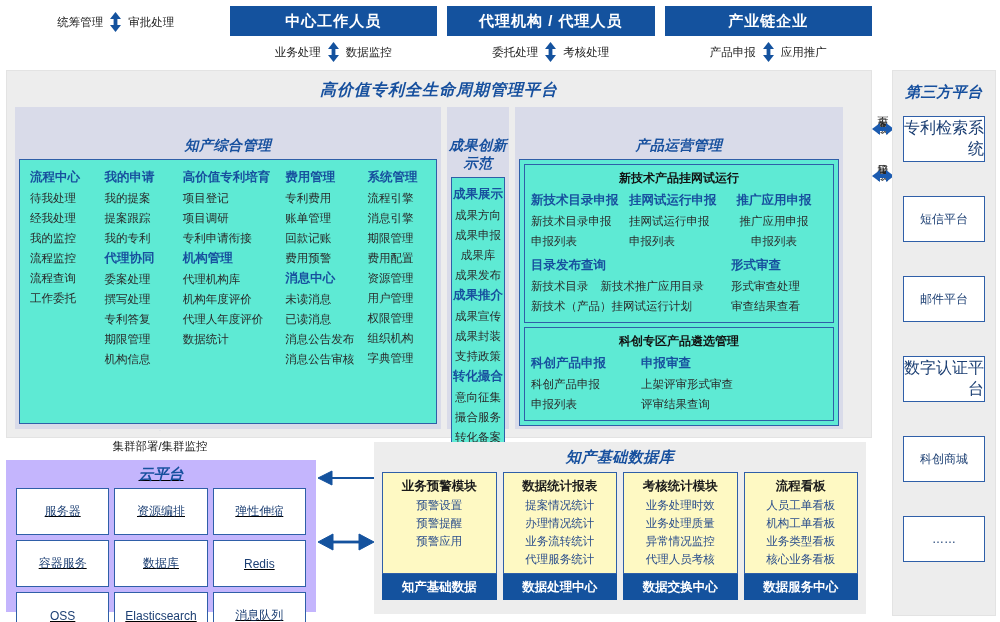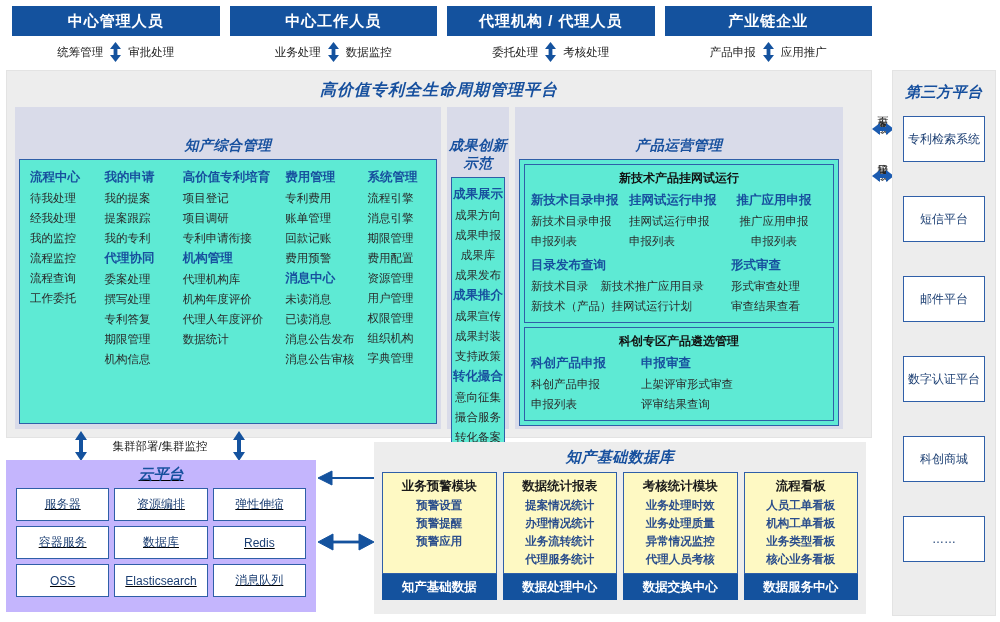--- a/index.html
+++ b/index.html
@@ -78,69 +78,68 @@
   
   #third { position:absolute; left:892px; top:70px; width:104px; height:546px;
            background:#EDEDED; border:1px solid #E3E3E3;
            display:flex; flex-direction:column; align-items:center; }
   #third-title { font-size:15px; font-weight:bold; font-style:italic;
                  color:#17509E; margin:12px 0 14px; letter-spacing:.5px; }
   .tp-box { width:82px; height:46px; border:1.5px solid #2F5FA8;
             background:#fff; display:flex; align-items:center;
             justify-content:center; font-size:12px; color:#1C3F73;
             margin-bottom:34px; }
-  .tp-box.small { font-size:12px; }
+  .tp-box.small { font-size:16px;text-align:right; }
 
   
   #cluster { position:absolute; left:30px; top:430px; width:260px; height:32px;
-             display:flex; align-items:center; justify-content:center; gap:24px; }
+             display:flex; align-items:center; gap:8px;flex-direction:column; }
   #cluster .lbl { font-size:11.5px; color:#222; white-space:nowrap; }
 
   
   #cloud { position:absolute; left:6px; top:460px; width:310px; height:152px;
            background:#c4b5fd;text-decoration:underline; }
   #cloud-title { text-align:center; font-size:15px; font-weight:bold;
                  font-style:italic; color:#17509E; padding:5px 0 4px; }
   #cloud-grid { display:grid; grid-template-columns:repeat(3,1fr);
                 gap:5px; padding:0 10px 10px; }
-  .cbox { height:33px; border:1.4px solid #2F5FA8; background:#fff;
+  .cbox { height:47px; border:1.4px solid #2F5FA8; background:#fff;
           display:flex; align-items:center; justify-content:center;
           font-size:12px; color:#1C3F73; }
 
   
   #midarrows { position:absolute; left:316px; top:468px; width:60px; height:120px; }
   #midarrows svg { display:block; }
 
   
   #db { position:absolute; left:374px; top:442px; width:492px; height:172px;
         background:#EDEDED; }
   #db-title { text-align:center; font-size:15px; font-weight:bold;
               font-style:italic; color:#17509E; padding:6px 0 5px;
               letter-spacing:.5px; }
   #db-grid { display:flex; gap:6px; padding:0 8px; }
   .dbcol { flex:1; display:flex; flex-direction:column; }
   .dbcard { border:1.4px solid #2F5FA8; background:#fef9c3; padding:4px 2px 6px;
             height:102px; }
   .dbcard .hd { text-align:center; font-size:12.5px; font-weight:bold;
                 color:#1B1B1B; line-height:19px; }
   .dbcard .it { text-align:center; font-size:11.5px; color:#2B4E8C;
-                line-height:18px;font-weight:bold; }
+                line-height:18px; }
   .dbfoot { height:26px; background:#14529E; color:#fff;
             font-size:12.5px; font-weight:bold; display:flex;
             align-items:center; justify-content:center;
             border:1.4px solid #14529E; }
 </style>
 </head>
 <body>
 
 <div id="root">
 
   <div id="roles">
       <div class="role-col">
-        <div class="role-box">中心管理人员</div>
         <div class="role-flows">
           <span class="lbl">统筹管理</span>
           <svg viewBox="0 0 13 20" class="vud">
             <g fill="#14529E">
               <polygon points="6.5,0 12,7 1,7"></polygon>
               <rect x="4.6" y="6" width="3.8" height="8"></rect>
               <polygon points="6.5,20 12,13 1,13"></polygon>
             </g>
           </svg>
           <span class="lbl">审批处理</span>

